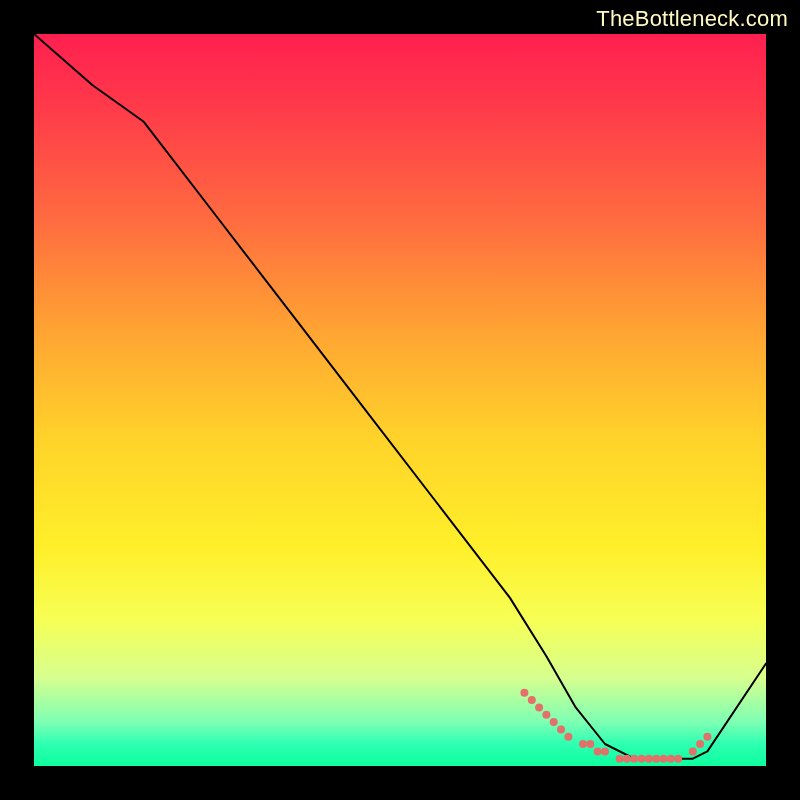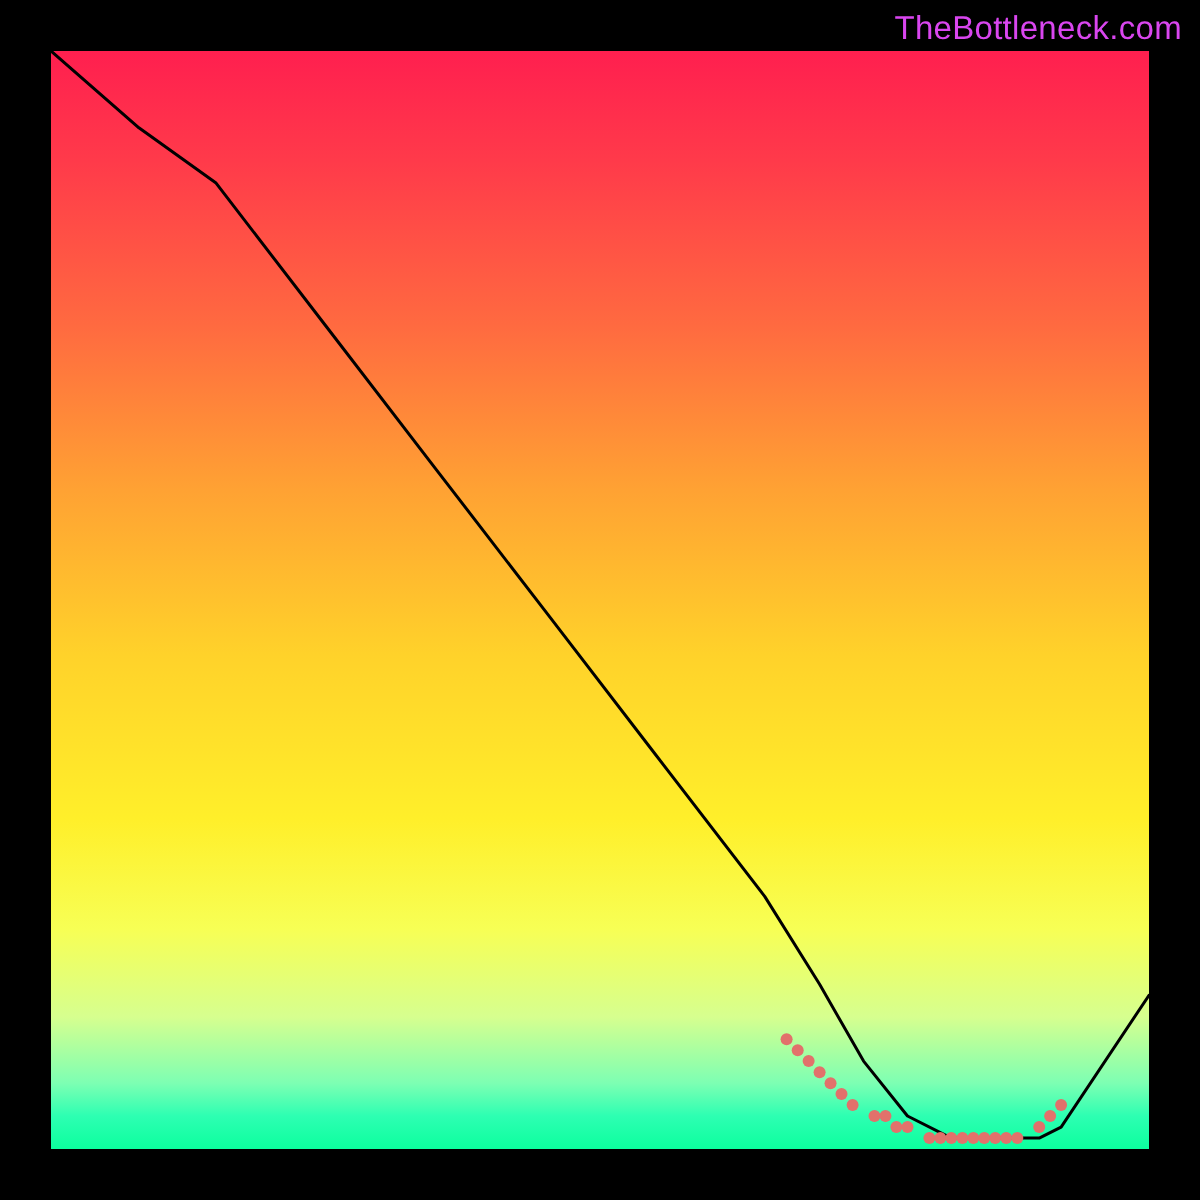--- a/index.html
+++ b/index.html
@@ -14,21 +14,21 @@
   .frame {
     position: relative;
     width: 800px;
     height: 800px;
     background: #000;
   }
   .watermark {
     position: absolute;
     top: 6px;
     right: 12px;
-    color: #d946ef;
+    color: #fef9c3;
     font-size: 22px;
     font-weight: 500;
     letter-spacing: 0.2px;
     z-index: 10;
   }
   .plot-area {
     position: absolute;
     left: 34px;
     top: 34px;
     width: 732px;

